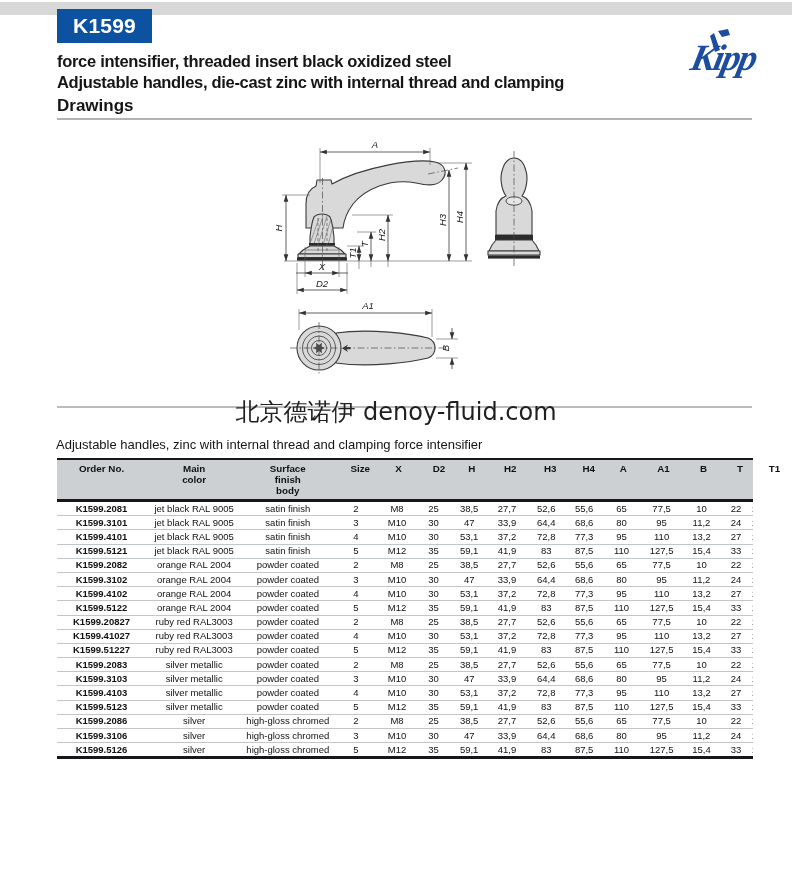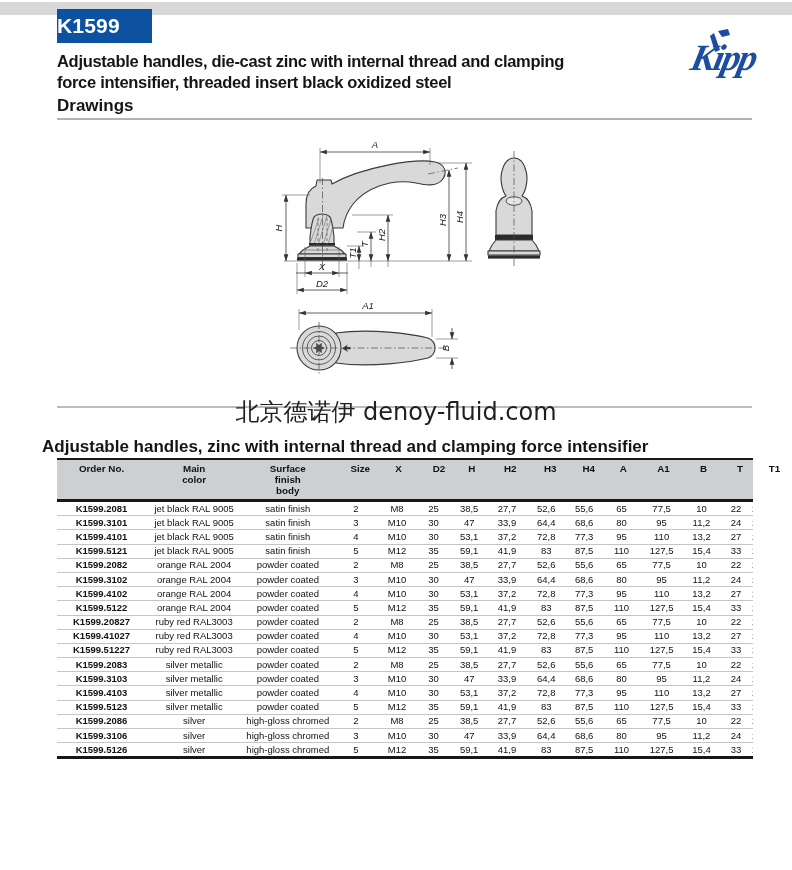--- a/index.html
+++ b/index.html
@@ -3,37 +3,37 @@
 <meta charset="utf-8">
 <style>
   html,body{margin:0;padding:0;}
   body{
     width:792px;height:870px;position:relative;background:#ffffff;
     font-family:"Liberation Sans",sans-serif;color:#1a1a1a;overflow:hidden;
   }
   .top-strip{position:absolute;left:0;top:2px;width:792px;height:13px;background:#d8d8d8;}
   .code-box{
     position:absolute;left:57px;top:9px;width:95px;height:34px;background:#0d52a0;
-    color:#fff;font-weight:bold;font-size:21px;display:flex;align-items:center;
+    color:#fff;font-weight:bold;font-size:21px;display:flex;align-items:center;justify-content:center;
     letter-spacing:.2px;
   }
   .page-title{
     position:absolute;left:57px;top:51px;width:600px;font-weight:bold;font-size:16.5px;
     line-height:21px;letter-spacing:-0.3px;color:#151515;
   }
   .drawings-label{position:absolute;left:57px;top:96px;font-weight:bold;font-size:17px;color:#151515;}
   .header-divider{position:absolute;left:57px;top:118px;width:695px;height:2px;background:#b3b3b3;}
   .logo{position:absolute;left:684px;top:28px;width:92px;height:58px;}
   .drawings-svg{position:absolute;left:0;top:125px;}
   .wm-line{position:absolute;left:57px;top:406px;width:695px;height:2px;background:#bcbcbc;}
   .watermark{
     position:absolute;left:0;top:396px;width:792px;text-align:center;font-weight:normal;
     font-size:24px;color:#1f1f1f;font-family:"DejaVu Sans","Liberation Sans",sans-serif;
   }
-  .table-caption{position:absolute;left:42px;top:437px;font-weight:bold;font-size:17px;color:#151515;}
+  .table-caption{position:absolute;left:56px;top:437px;font-weight:normal;font-size:13px;color:#151515;}
   .table-wrap{position:absolute;left:57px;top:458px;width:695px;}
   table.spec{width:100%;border-collapse:collapse;table-layout:fixed;}
   table.spec thead th{
     background:#cdd0d3;font-weight:bold;font-size:9.8px;line-height:11px;
     padding:3px 17px 3px;vertical-align:top;text-align:center;
     border-top:2px solid #15171a;border-bottom:3px solid #15171a;color:#111;
   }
   table.spec tbody td{
     text-align:center;font-size:9.5px;line-height:10px;padding:1.6px 0;
     border-bottom:1px solid #c3c6c8;color:#111;white-space:nowrap;overflow:hidden;
@@ -67,22 +67,22 @@
 </head>
 <body>
 
 <div class="top-strip"></div>
 
 <div class="code-box">
   <span>K1599</span>
 </div>
 
 <div class="page-title">
+  <div>force intensifier, threaded insert black oxidized steel</div>
   <div>Adjustable handles, die-cast zinc with internal thread and clamping</div>
-  <div>force intensifier, threaded insert black oxidized steel</div>
 </div>
 
 <div class="drawings-label">Drawings</div>
 
 <svg class="logo" viewBox="0 0 92 58">
   <g transform="skewX(-12) translate(12,0)">
     <text x="2" y="42" style="font-family:'Liberation Serif',serif;font-weight:bold;font-style:italic;font-size:37px;fill:#1d4d9e;letter-spacing:-2px;">Kipp</text>
   </g>
   <path d="M34,3 L44,1 L46,7 L38,9 Z M30,5 L36,22 L31,24 L26,8 Z" fill="#1d4d9e"></path>
 </svg>

